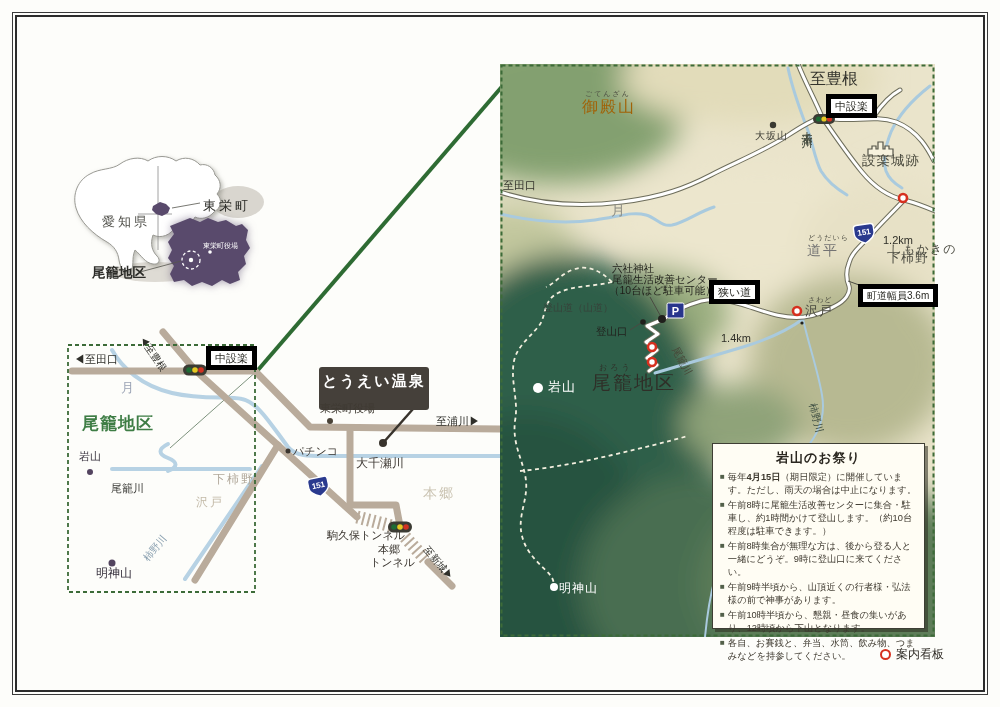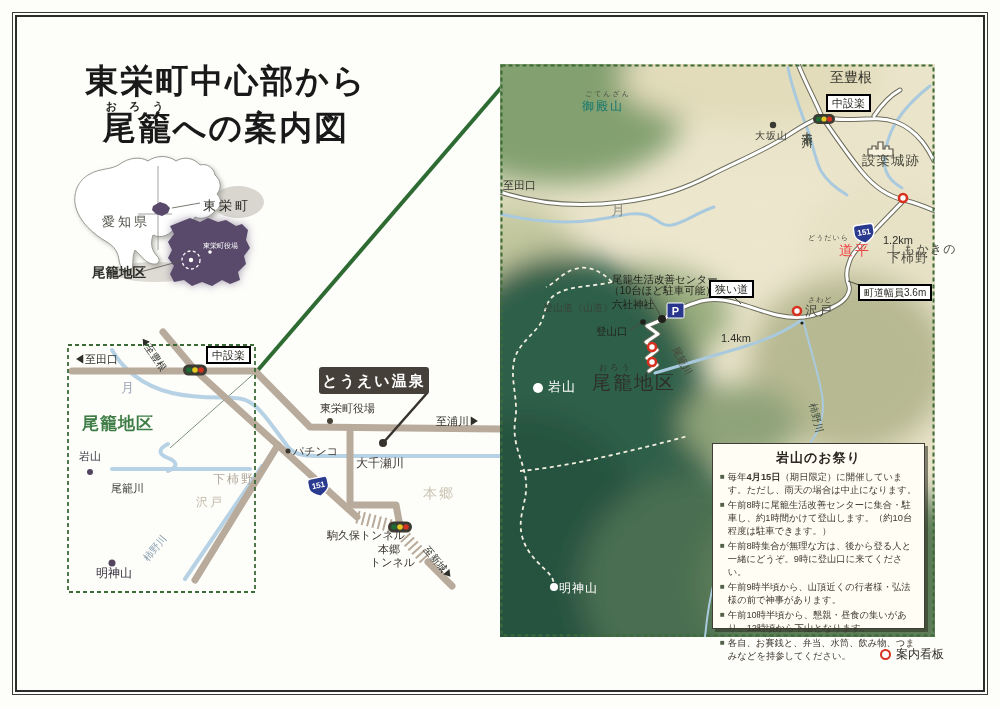--- a/index.html
+++ b/index.html
@@ -6,47 +6,43 @@
   .page{position:relative;width:1000px;height:707px;background:#fdfdfa;overflow:hidden;
         font-family:"Liberation Sans",sans-serif;}
   .border-outer{position:absolute;inset:12px;border:1px solid #3a3a3a;pointer-events:none;}
   .border-inner{position:absolute;inset:15px;border:2px solid #2c2c2c;pointer-events:none;}
   svg{position:absolute;overflow:visible;}
   .lb{position:absolute;white-space:nowrap;line-height:1.1;}
   .serif{font-family:"Liberation Serif",serif;}
   .title{position:absolute;left:66px;top:60px;width:320px;text-align:center;
          font-weight:bold;font-size:33px;letter-spacing:2px;color:#191919;line-height:1.25;}
   .title ruby rt{font-size:11px;font-weight:bold;letter-spacing:6px;color:#222;}
-  .boxlabel{position:absolute;background:#fff;border:2px solid #000000;color:#2a2a24;
+  .boxlabel{position:absolute;background:#fff;border:5px solid #000000;color:#2a2a24;
             padding:0 4px;font-size:11px;line-height:14px;}
-  .onsen-box{position:absolute;left:319px;top:367px;width:110px;height:27px;background:#45403a;
+  .onsen-box{position:absolute;left:319px;top:367px;width:110px;height:43px;background:#45403a;
              color:#fff;font-weight:bold;font-size:15px;letter-spacing:2px;text-align:center;
              line-height:27px;border-radius:3px;}
   .fest{position:absolute;left:712px;top:443px;width:213px;height:186px;background:#fffdf4;
         border:1.5px solid #3e3e34;box-shadow:3px 3px 0 rgba(45,45,35,.55);box-sizing:border-box;
         padding:5px 7px 4px 7px;}
   .fest h3{margin:0 0 4px 0;text-align:center;font-size:13px;color:#2b2720;letter-spacing:1px;}
   .fest .fi{display:flex;font-size:9.3px;color:#3d382e;line-height:1.42;margin-bottom:1.5px;}
   .fest .fi .bl{color:#53604a;margin-right:3px;font-size:8px;line-height:1.6;}
   .legend{position:absolute;left:880px;top:646px;display:flex;align-items:center;font-size:12px;color:#2e2a24;}
   .ring-ico{display:inline-block;width:7px;height:7px;border:2.5px solid #d6301f;border-radius:50%;
             background:#fff;margin-right:5px;}
   .vert{writing-mode:vertical-rl;}
 </style>
 </head>
 <body>
 
 <div class="page">
   <div class="border-outer"></div>
   <div class="border-inner"></div>
 
-  <div class="title">
-    <div>東栄町中心部から</div>
-    <div><ruby><span>尾籠</span><rt>おろう</rt></ruby><span>への案内図</span></div>
-  </div>
 
   <svg style="left:0;top:0;width:1000px;height:707px;z-index:1;">
     <line x1="258" y1="370" x2="518" y2="68" stroke="#2e6b33" stroke-width="4"></line>
     <line x1="258" y1="370" x2="170" y2="448" stroke="#7d927d" stroke-width="1"></line>
   </svg>
 
   <svg style="left:60px;top:150px;width:290px;height:150px;z-index:2;" viewBox="0 0 290 150">
     <ellipse cx="178" cy="52" rx="26" ry="16" fill="#d9d6cf"></ellipse>
     <ellipse cx="95" cy="122" rx="42" ry="10" fill="#dedbd4"></ellipse>
     <path d="M16,58 C12,44 18,30 30,24 C40,18 52,20 60,14 C68,8 80,6 88,11 C96,5 108,5 116,11 C124,6 134,8 140,15 C147,13 154,18 155,25 C161,30 162,38 157,44 C163,50 161,58 154,62 C149,68 141,70 135,67 C131,75 123,79 115,77 C111,85 101,89 93,85 C90,94 92,101 97,106 C101,110 99,115 93,114 C85,113 81,105 75,100 C71,109 75,117 70,121 C65,124 60,118 59,110 C58,102 54,96 47,92 C33,84 20,72 16,58 Z" fill="#ffffff" stroke="#9a9a94" stroke-width="1" style="filter:drop-shadow(2px 2px 2px rgba(120,120,110,.5));"></path>
@@ -196,38 +192,38 @@
       <circle cx="54" cy="523" r="4" fill="#ffffff"></circle>
       <g fill="#fff" stroke="#d6301f" stroke-width="2.6">
         <circle cx="403" cy="134" r="4"></circle>
           <circle cx="297" cy="247" r="4"></circle>
           <circle cx="152" cy="283" r="4"></circle>
           <circle cx="152" cy="298" r="4"></circle>
       </g>
     </g>
     <rect x="1.5" y="1.5" width="432" height="570" fill="none" stroke="#3c6b38" stroke-width="2" stroke-dasharray="4 3"></rect>
   </svg>
-  <div class="lb" style="left:810px;top:70px;font-size:14px;color:#33332c;z-index:3;margin-left:20px;">至豊根</div>
+  <div class="lb" style="left:810px;top:70px;font-size:16px;color:#33332c;z-index:3;">至豊根</div>
   <div class="boxlabel" style="left:826px;top:94px;z-index:3;">中設楽</div>
   <div class="lb vert serif" style="left:801px;top:122px;font-size:11px;letter-spacing:2px;color:#3f463a;z-index:3;">大千瀬川</div>
   <div class="lb serif" style="left:585px;top:91px;font-size:7px;letter-spacing:2px;color:#4a4a40;z-index:3;">ごてんざん</div>
-  <div class="lb serif" style="left:582px;top:100px;font-size:12px;letter-spacing:2px;color:#0f766e;z-index:3;">御殿山</div>
+  <div class="lb serif" style="left:582px;top:100px;font-size:16px;letter-spacing:2px;color:#a16207;z-index:3;font-family:Liberation Mono, monospace;">御殿山</div>
   <div class="lb serif" style="left:755px;top:130px;font-size:10px;letter-spacing:1px;color:#3c3c34;z-index:3;">大坂山</div>
   <div class="lb serif" style="left:862px;top:154px;font-size:13.5px;letter-spacing:1px;color:#4a4a3e;z-index:3;">設楽城跡</div>
   <div class="lb" style="left:503px;top:179px;font-size:11px;color:#33332c;z-index:3;">至田口</div>
   <div class="lb serif" style="left:611px;top:203px;font-size:14px;color:#8c8c84;z-index:3;">月</div>
   <div class="lb" style="left:883px;top:234px;font-size:11px;color:#2f2f28;z-index:3;">1.2km</div>
   <div class="lb serif" style="left:808px;top:235px;font-size:7px;letter-spacing:1px;color:#4a4a40;z-index:3;">どうだいら</div>
-  <div class="lb serif" style="left:839px;top:243px;font-size:14px;letter-spacing:2px;color:#ef4444;z-index:3;font-family:Liberation Serif, serif;">道平</div>
+  <div class="lb serif" style="left:807px;top:243px;font-size:14px;letter-spacing:2px;color:#737373;z-index:3;font-family:Liberation Serif, serif;">道平</div>
   <div class="lb serif" style="left:890px;top:243px;font-size:12px;letter-spacing:1px;color:#4a4a40;z-index:3;">しもかきの</div>
   <div class="lb serif" style="left:887px;top:251px;font-size:13px;letter-spacing:1px;color:#4a4a40;z-index:3;">下柿野</div>
   <div class="boxlabel" style="left:858px;top:284px;font-size:10px;line-height:13px;z-index:3;">町道幅員3.6m</div>
   <div class="lb serif" style="left:808px;top:297px;font-size:7px;letter-spacing:1px;color:#4a4a40;z-index:3;">さわど</div>
   <div class="lb serif" style="left:805px;top:304px;font-size:13px;letter-spacing:1px;color:#4a4a40;z-index:3;">沢戸</div>
-  <div class="lb" style="left:612px;top:263px;font-size:10.5px;color:#1f1f1a;z-index:3;margin-top:36px;">六社神社</div>
+  <div class="lb" style="left:612px;top:263px;font-size:10.5px;color:#1f1f1a;z-index:3;">六社神社</div>
   <div class="lb" style="left:612px;top:274px;font-size:10.5px;color:#1f1f1a;z-index:3;">尾籠生活改善センター</div>
   <div class="lb" style="left:609px;top:285px;font-size:10.5px;color:#1f1f1a;z-index:3;">（10台ほど駐車可能）</div>
   <div class="boxlabel" style="left:709px;top:280px;z-index:3;">狭い道</div>
   <div class="lb" style="left:543px;top:302px;font-size:10px;color:#37423a;z-index:3;">登山道（山道）</div>
   <div class="lb" style="left:596px;top:326px;font-size:10.5px;color:#22221e;z-index:3;">登山口</div>
   <div class="lb" style="left:721px;top:332px;font-size:11px;color:#2f2f28;z-index:3;">1.4km</div>
   <div class="lb serif" style="left:680px;top:345px;font-size:10px;color:#474738;transform:rotate(62deg);transform-origin:0 0;z-index:3;">尾籠川</div>
   <div class="lb serif" style="left:599px;top:364px;font-size:8px;letter-spacing:3px;color:#2f2f28;z-index:3;">おろう</div>
   <div class="lb serif" style="left:592px;top:373px;font-size:19px;letter-spacing:2px;color:#2f2f28;z-index:3;">尾籠地区</div>
   <div class="lb serif" style="left:548px;top:380px;font-size:13px;letter-spacing:1px;color:#ffffff;z-index:3;">岩山</div>

